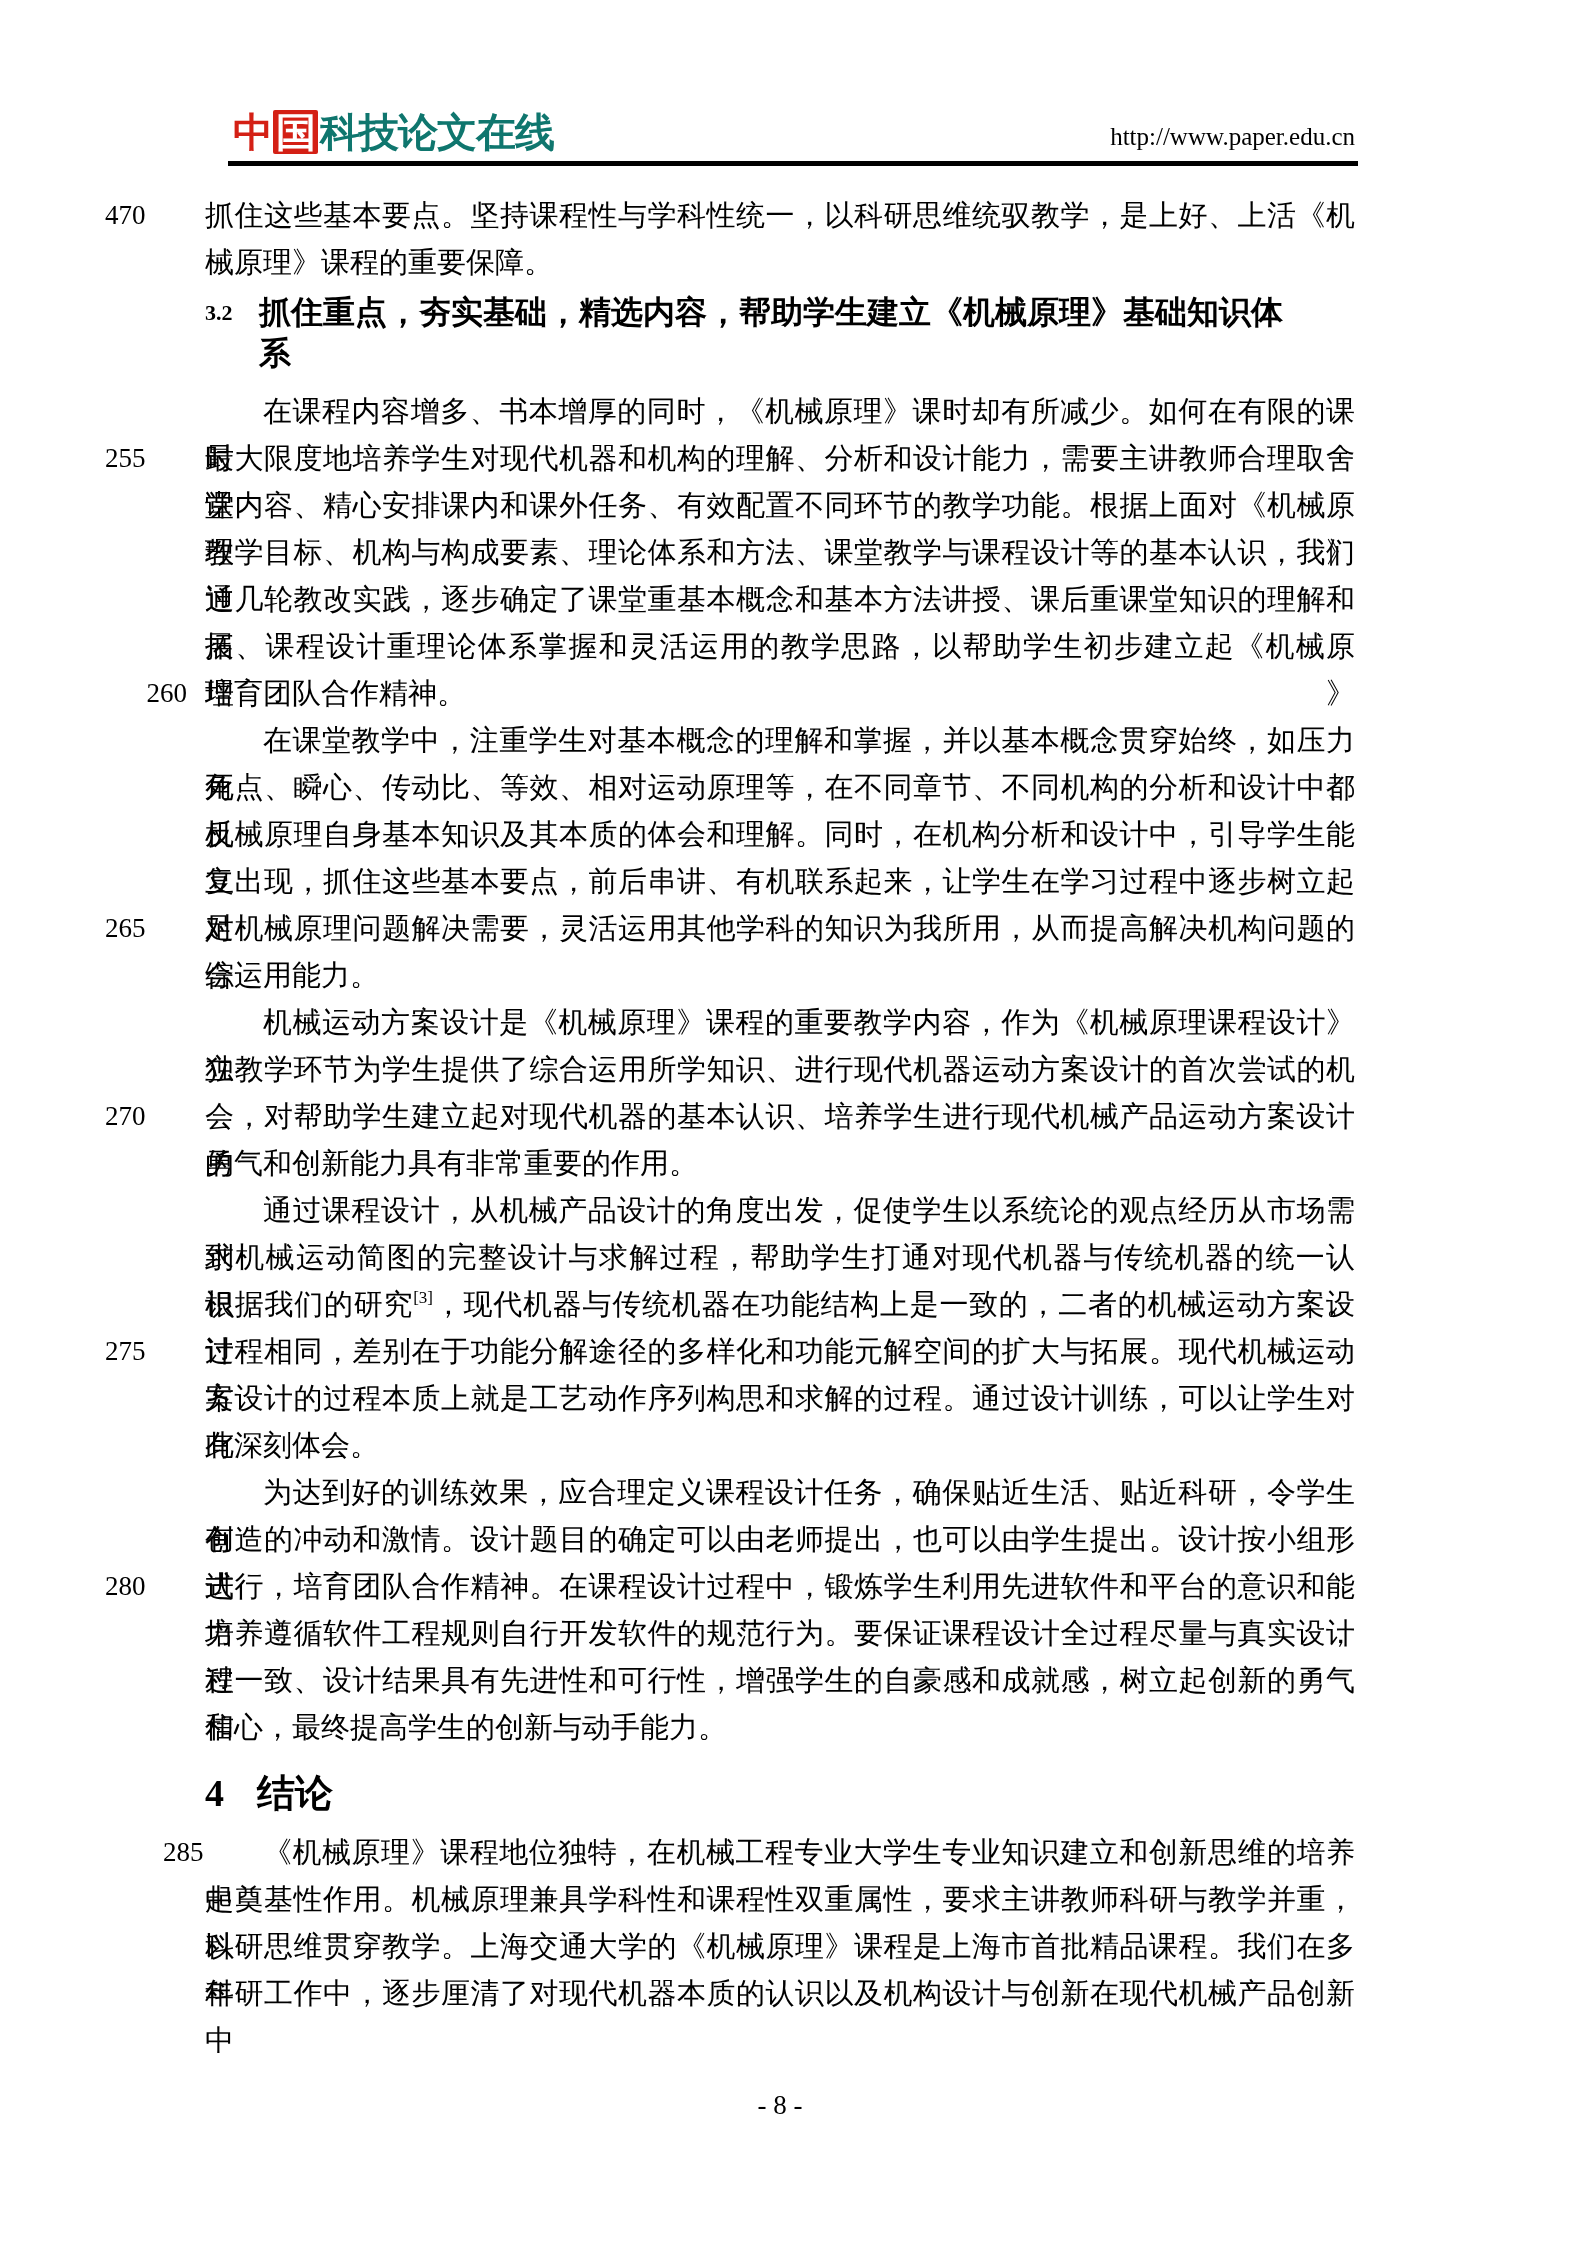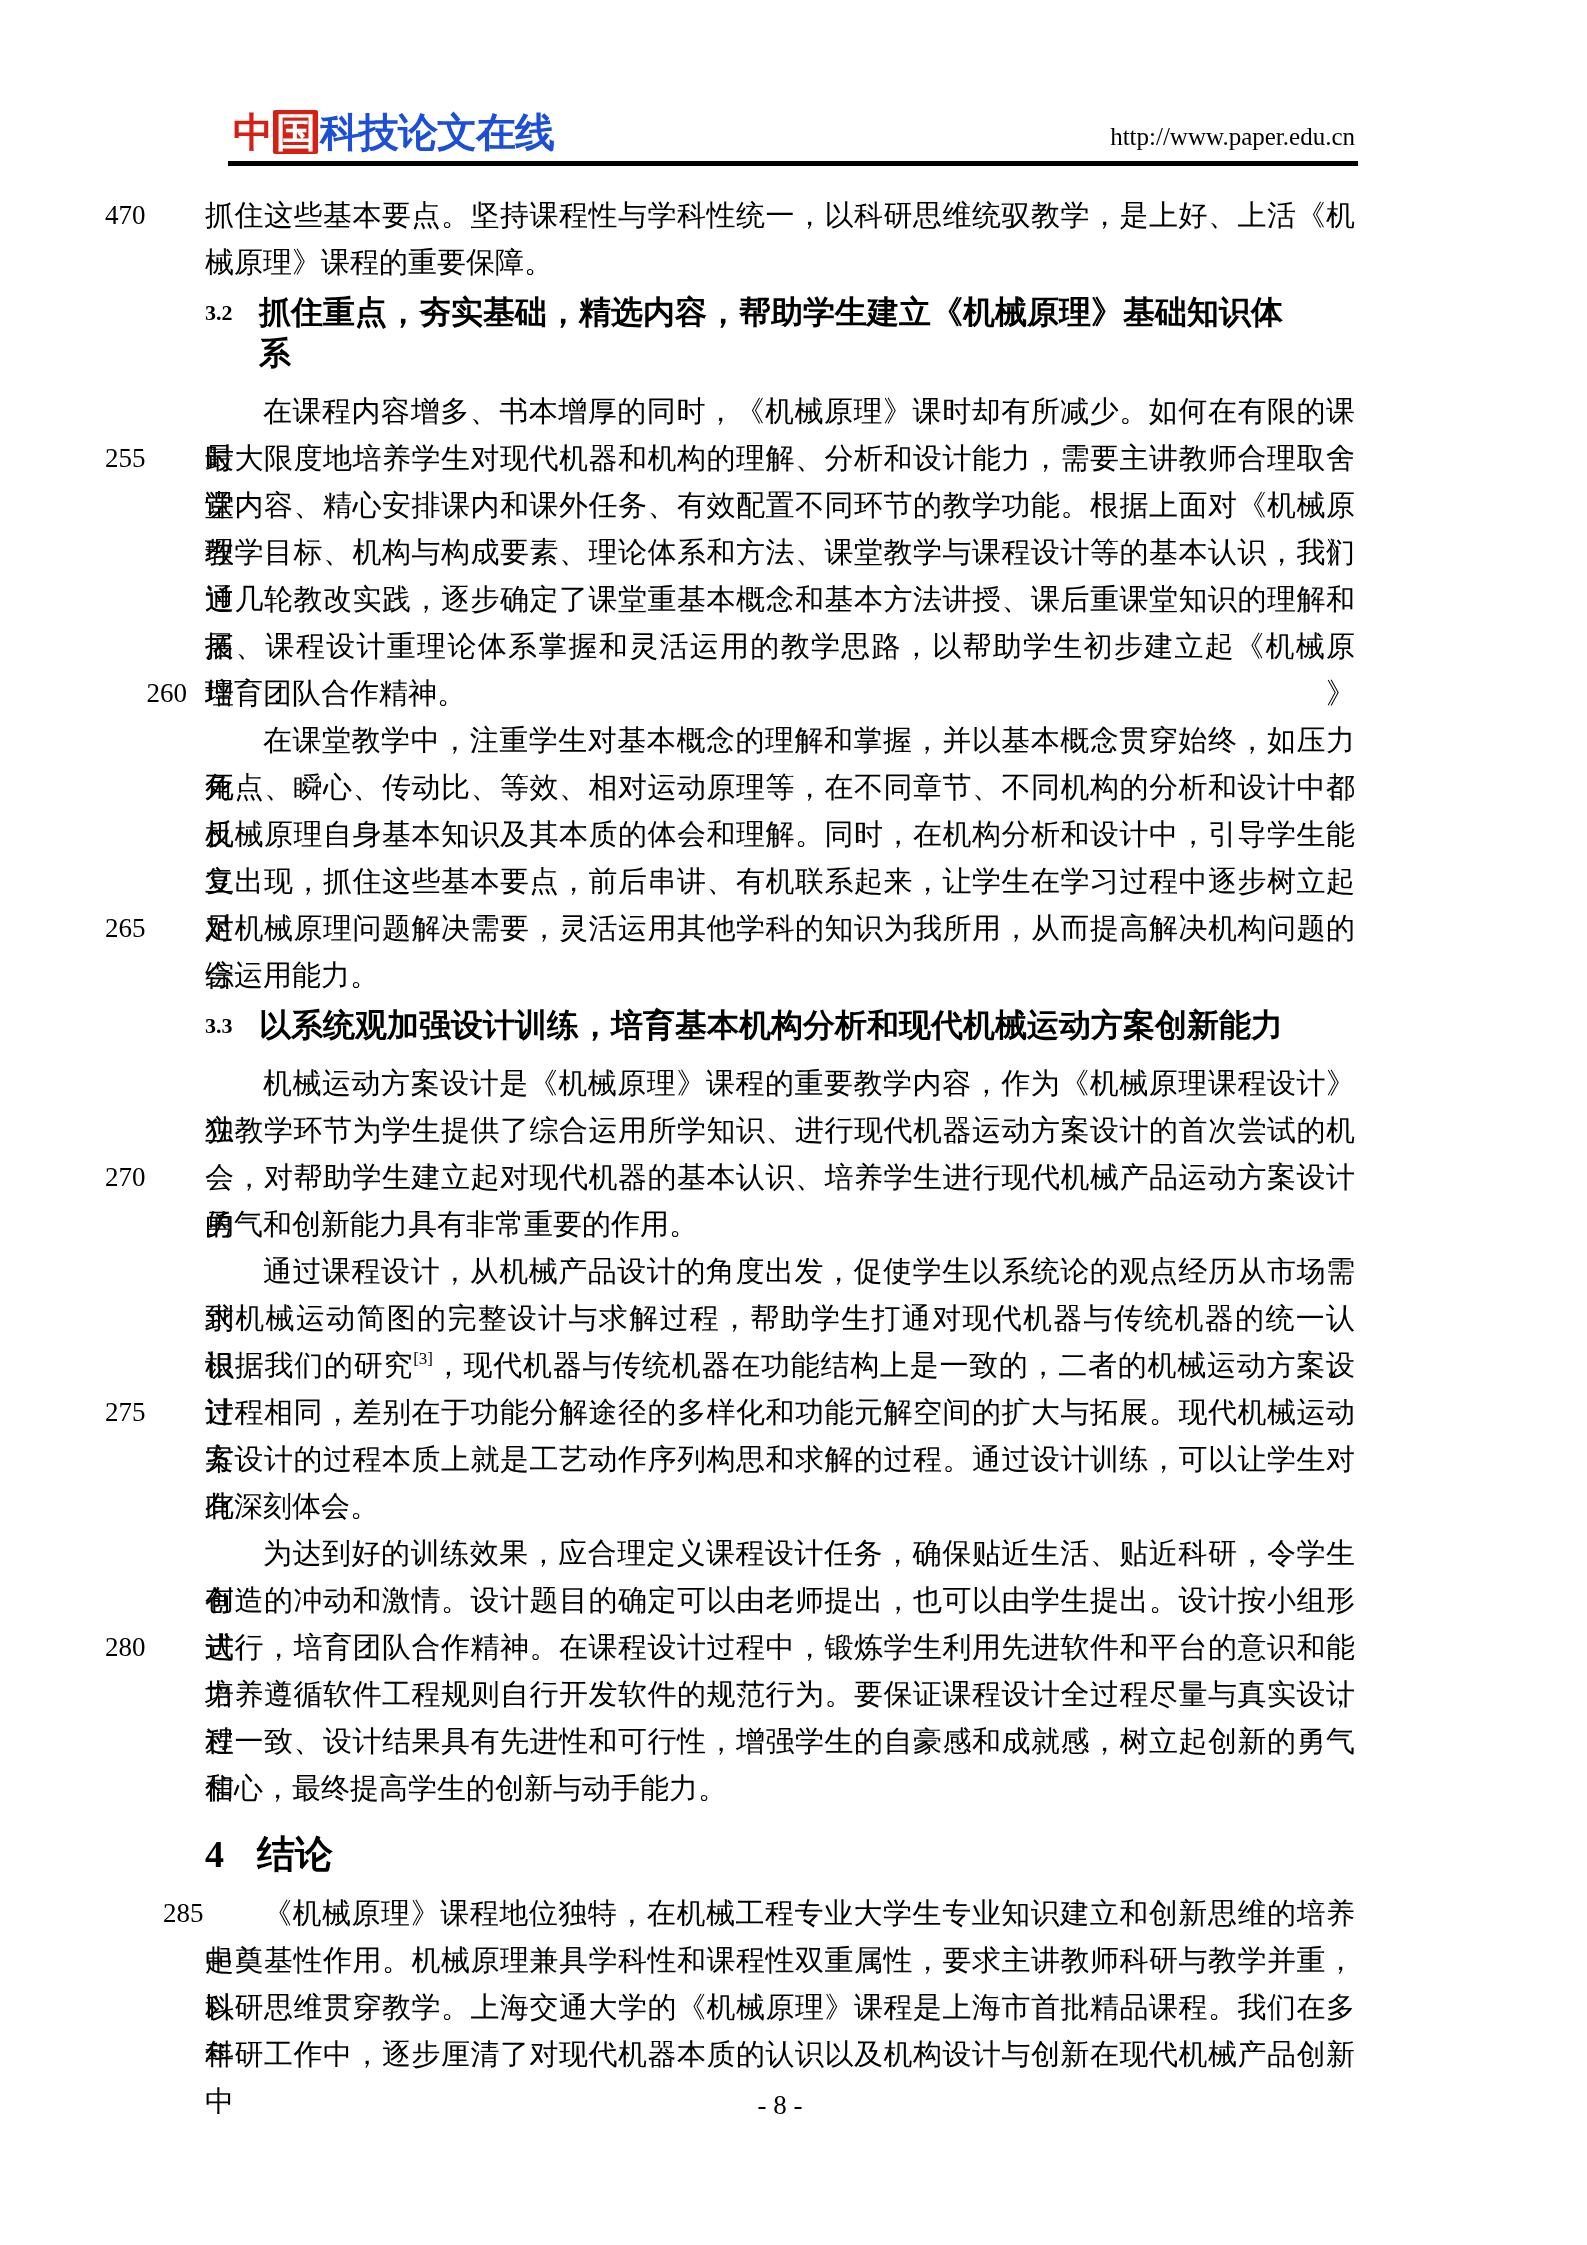--- a/index.html
+++ b/index.html
@@ -5,21 +5,21 @@
   html,body{margin:0;padding:0;background:#ffffff;}
   .page{position:relative;width:1587px;height:2245px;background:#fff;overflow:hidden;
         font-family:"Liberation Serif","DejaVu Serif",serif;color:#000;}
 
   
   .hdr-logo{position:absolute;left:232px;top:110px;height:46px;
             font-family:"Liberation Sans","DejaVu Sans",sans-serif;
             font-weight:900;font-size:40px;line-height:44px;letter-spacing:-1px;white-space:nowrap;}
   .hdr-logo .zhong{padding:0 1px;}
   .hdr-logo .guo{color:#fff;padding:0 3px;border-radius:2px;}
-  .hdr-logo .rest{color:#1d4ed8;margin-left:2px;}
+  .hdr-logo .rest{color:#0f766e;margin-left:2px;}
   .hdr-url{position:absolute;top:122px;right:232px;font-size:25px;line-height:30px;
            font-family:"Liberation Serif","DejaVu Serif",serif;}
   .hdr-rule{position:absolute;left:228px;top:161px;width:1130px;height:5px;background:#000;}
 
   
   .content{position:absolute;left:205px;top:192px;width:1150px;}
   .line{position:relative;height:47px;line-height:47px;font-size:29px;white-space:nowrap;}
   .line.jfull{white-space:normal;text-align:justify;text-align-last:justify;}
   .line.indent{text-indent:58px;}
   .num{position:absolute;left:-100px;top:0;width:82px;text-align:right;
@@ -102,26 +102,20 @@
   </div>
       <div class="line jfull">
     <span class="num"></span><span class="pre">复出现，抓住这些基本要点，前后串讲、有机联系起来，让学生在学习过程中逐步树立起对</span>
   </div>
       <div class="line jfull">
     <span class="num">265</span><span class="pre">足机械原理问题解决需要，灵活运用其他学科的知识为我所用，从而提高解决机构问题的综</span>
   </div>
       <div class="line">
     <span class="num"></span><span class="pre">合运用能力。</span>
   </div>
-      <div class="h-sub">
-    <span class="hnum">3.3</span>
-    <div class="hlines">
-          <div class="hline">以系统观加强设计训练，培育基本机构分析和现代机械运动方案创新能力</div>
-        </div>
-  </div>
       <div class="line jfull indent">
     <span class="num"></span><span class="pre">机械运动方案设计是《机械原理》课程的重要教学内容，作为《机械原理课程设计》独</span>
   </div>
       <div class="line jfull">
     <span class="num"></span><span class="pre">立教学环节为学生提供了综合运用所学知识、进行现代机器运动方案设计的首次尝试的机</span>
   </div>
       <div class="line jfull">
     <span class="num">270</span><span class="pre">会，对帮助学生建立起对现代机器的基本认识、培养学生进行现代机械产品运动方案设计的</span>
   </div>
       <div class="line">

